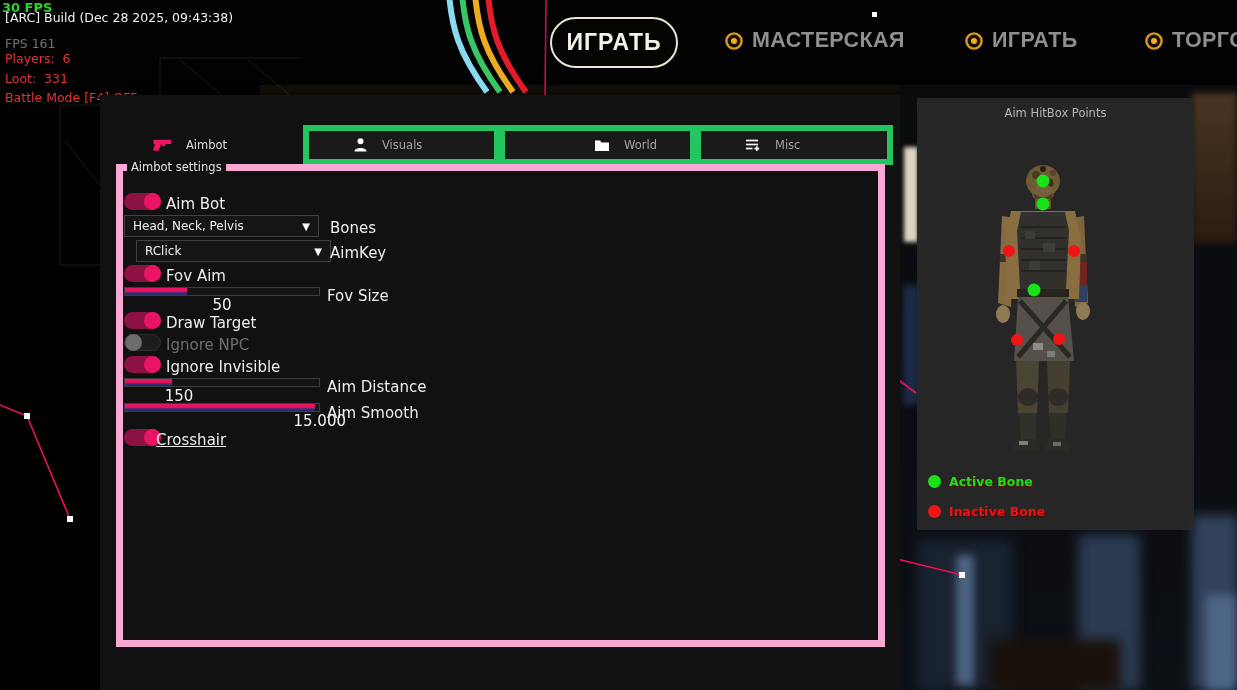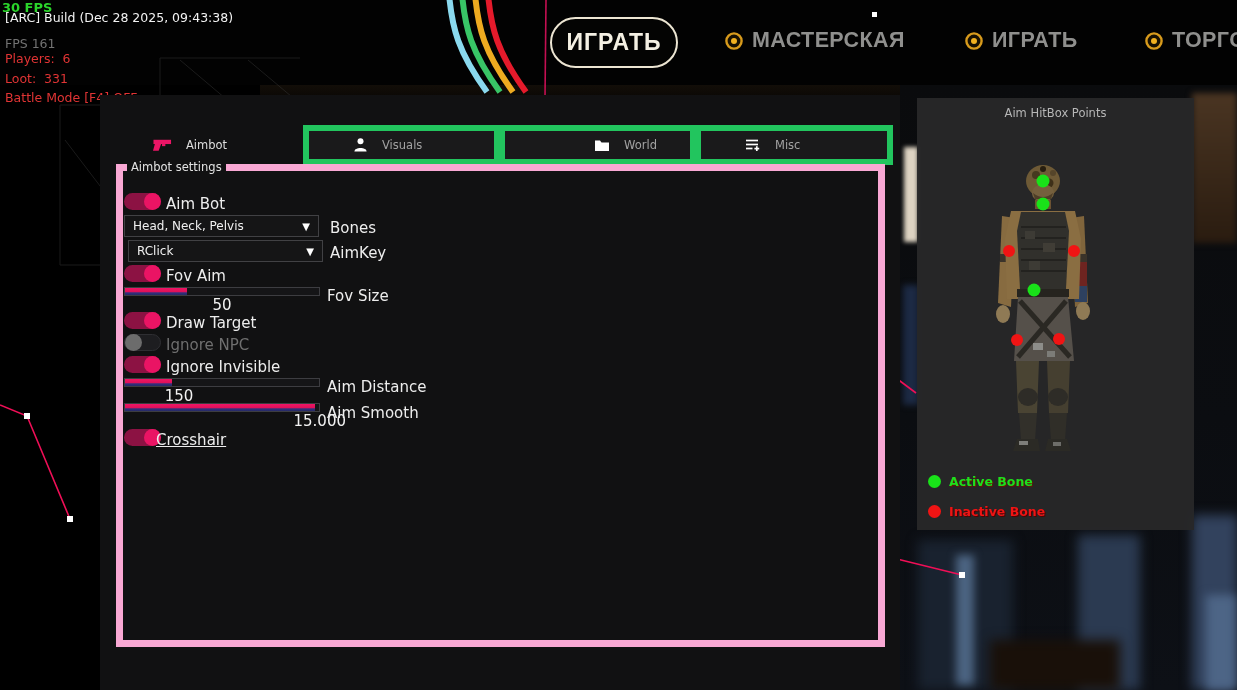--- a/index.html
+++ b/index.html
@@ -212,21 +212,21 @@
         <div class="knob"></div>
       </div>
     <div class="ctl-label" style="left:66px;top:100px;">Aim Bot</div>
 
     <div class="dropdown" style="left:24px;top:120px;">
       <span>Head, Neck, Pelvis</span>
       <span class="arrow">▼</span>
     </div>
     <div class="ctl-label" style="left:230px;top:124px;">Bones</div>
 
-    <div class="dropdown" style="left:28px;top:145px;">
+    <div class="dropdown" style="left:36px;top:145px;">
       <span>RClick</span>
       <span class="arrow">▼</span>
     </div>
     <div class="ctl-label" style="left:230px;top:149px;">AimKey</div>
 
     <div class="toggle on" style="left:24px;top:170px;">
         <div class="knob"></div>
       </div>
     <div class="ctl-label" style="left:66px;top:172px;">Fov Aim</div>
 

